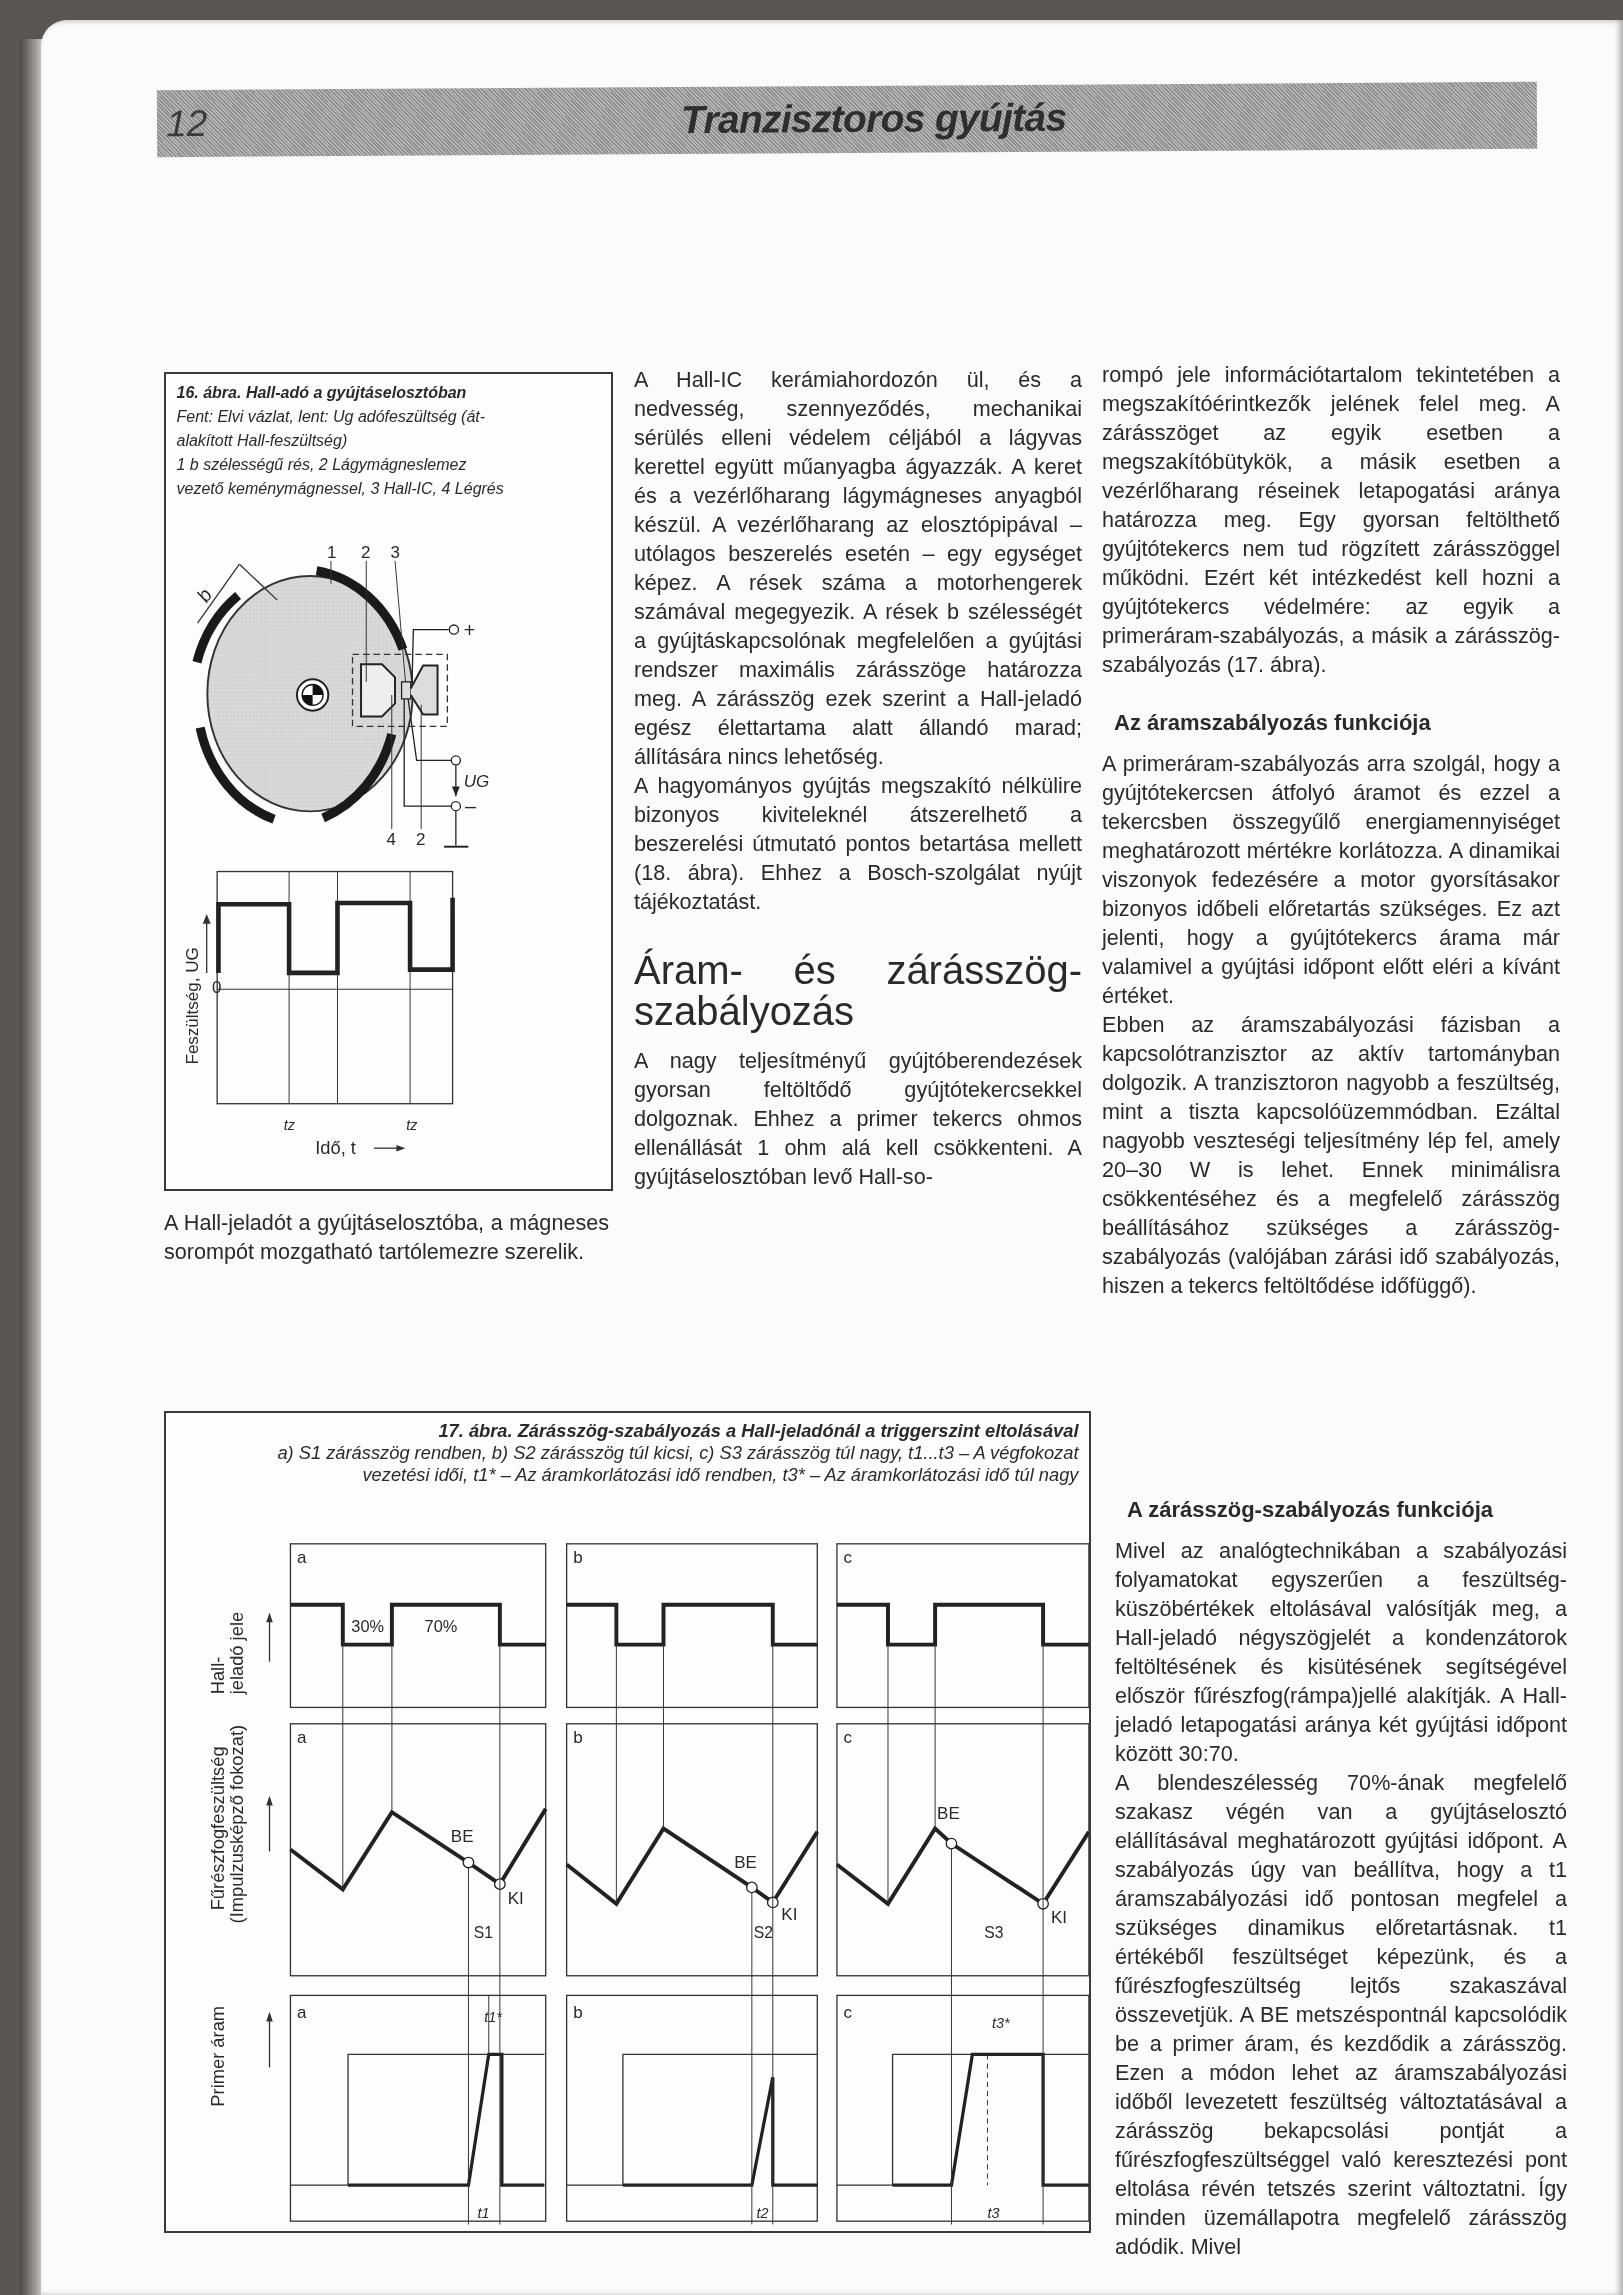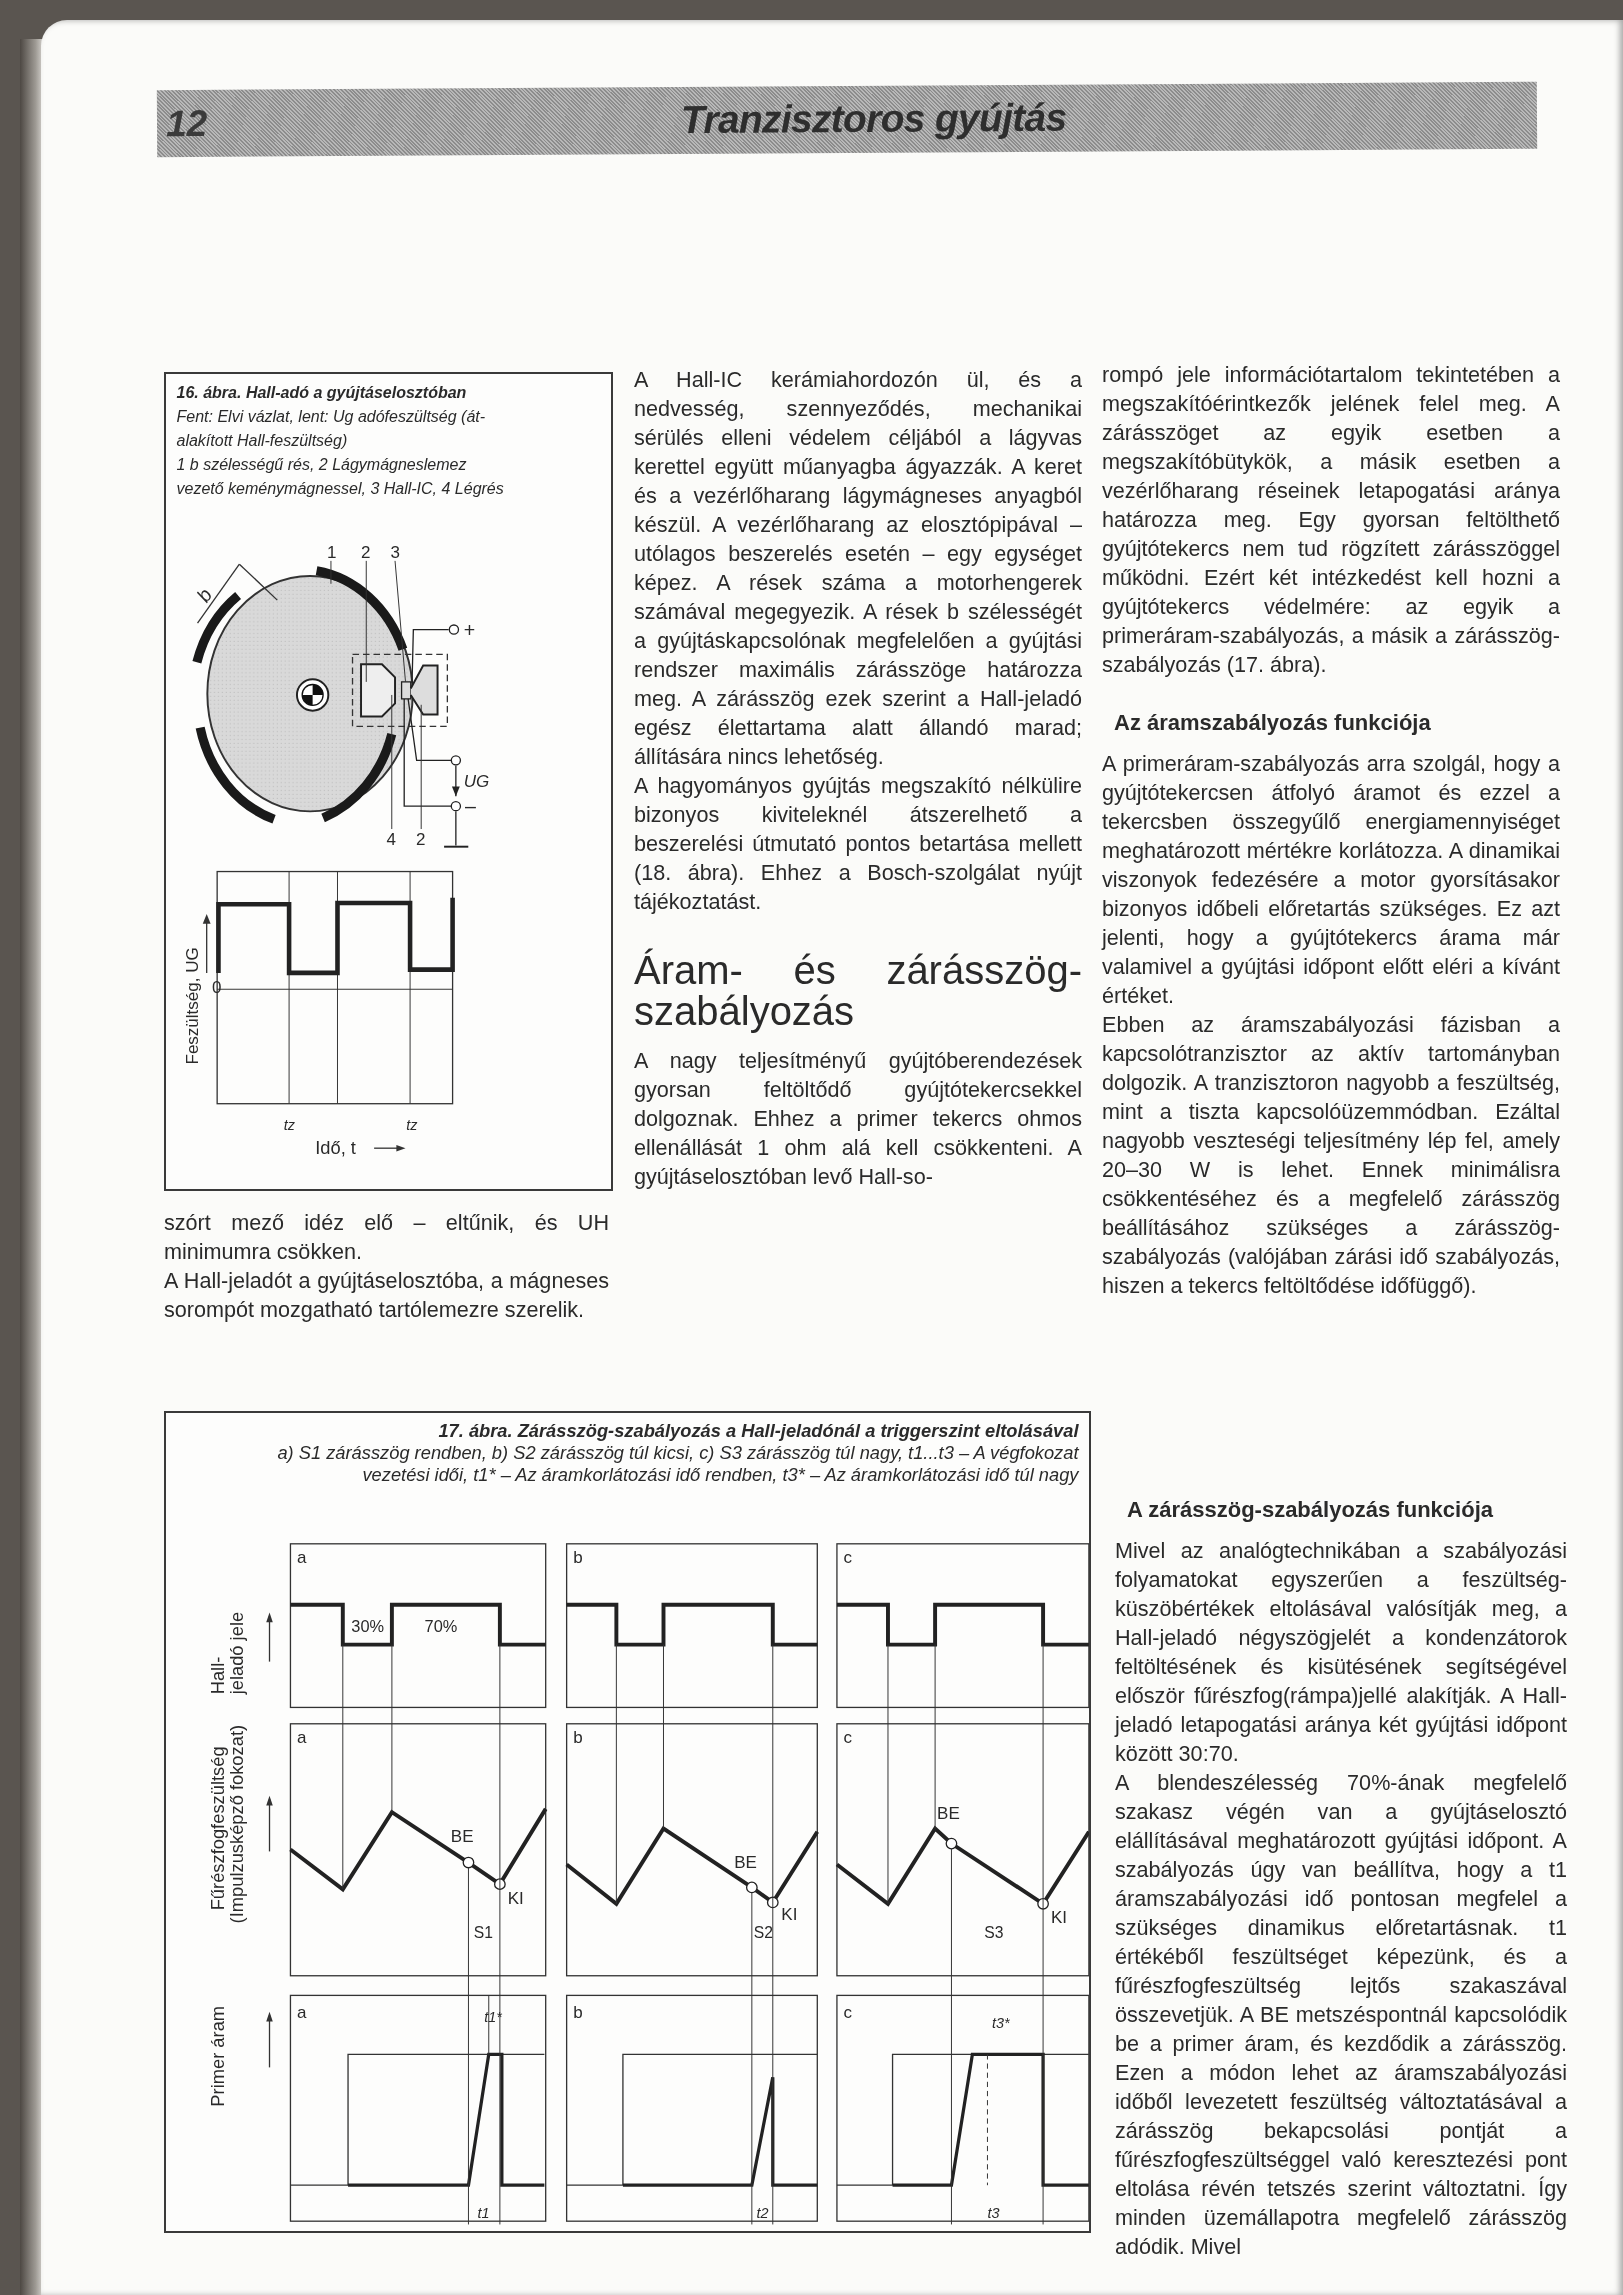--- a/index.html
+++ b/index.html
@@ -5,21 +5,21 @@
   html, body { margin:0; padding:0; }
   body { width:1623px; height:2295px; background:#5a5550; position:relative; overflow:hidden;
          font-family:"Liberation Sans", sans-serif; color:#2a2a2a; }
   .page { position:absolute; left:41px; top:19.6px; width:1583px; height:2276px; background:#fbfbf9;
           border-top-left-radius:26px; box-shadow: -3.9px 0 6.5px rgba(0,0,0,0.35) inset; }
   .edge { position:absolute; left:19.6px; top:39px; width:26px; height:2256px;
           background:linear-gradient(90deg,#4d4843,#9e9a94 60%,#e8e6e2); }
   .header-band { position:absolute; left:157px; top:86px; width:1380px; height:67px;
      background: repeating-linear-gradient(45deg,#8c8c8c 0 1.3px,#b8b8b8 1.3px 2.6px);
      transform: rotate(-0.35deg); }
-  .header-band .pgnum { position:absolute; left:9.2px; top:13px; font-size:37px; font-weight:bold;
+  .header-band .pgnum { position:absolute; left:9.2px; top:13px; font-size:37px; font-weight:normal;
      font-style:italic; color:#3a3a3a; }
   .header-band .ptitle { position:absolute; left:524px; top:10.5px; font-size:39px; font-weight:bold;
      font-style:italic; color:#2e2e2e; letter-spacing:-0.7px; }
 
   .col { position:absolute; font-size:21.6px; line-height:29px; text-align:justify; }
   .col p { margin:0; }
   .col h3 { margin:12px; font-size:22px; font-weight:bold; }
   .col h2 { margin:0 0 14.4px 0; font-size:40px; line-height:41px; font-weight:normal; }
 
   .fig-box { position:absolute; border:2px solid #3a3a3a; background:#fdfdfc; }
@@ -106,21 +106,20 @@
     <text transform="translate(48 305) rotate(-90)" font-size="26">Feszültség, UG</text>
     <text x="180" y="405" font-size="22" font-style="italic">tz</text>
     <text x="367" y="405" font-size="22" font-style="italic">tz</text>
     <text x="228" y="442" font-size="28">Idő, t</text>
     <line x1="318" y1="433" x2="360" y2="433" stroke="#333" stroke-width="2"></line>
     <polygon points="352,428 366,433 352,438" fill="#333"></polygon>
   </svg>
 </div>
 
 <div class="col" style="left:164px; top:1208px; width:445px;">
-  <p>szórt mező idéz elő – eltűnik, és UH minimumra csökken.</p>
   <p>A Hall-jeladót a gyújtáselosztóba, a mágneses sorompót mozgatható tartólemezre szerelik.</p>
 </div>
 
 <div class="col" style="left:634px; top:365px; width:448px;">
   <p>A Hall-IC kerámiahordozón ül, és a nedvesség, szennyeződés, mechanikai sérülés elleni védelem céljából a lágyvas kerettel együtt műanyagba ágyazzák. A keret és a vezérlőharang lágymágneses anyagból készül. A vezérlőharang az elosztópipával – utólagos beszerelés esetén – egy egységet képez. A rések száma a motorhengerek számával megegyezik. A rések b szélességét a gyújtáskapcsolónak megfelelően a gyújtási rendszer maximális zárásszöge határozza meg. A zárásszög ezek szerint a Hall-jeladó egész élettartama alatt állandó marad; állítására nincs lehetőség.</p>
   <p>A hagyományos gyújtás megszakító nélkülire bizonyos kiviteleknél átszerelhető a beszerelési útmutató pontos betartása mellett (18. ábra). Ehhez a Bosch-szolgálat nyújt tájékoztatást.</p>
   <h2 style="margin-top:34px;">Áram- és zárásszög-szabályozás</h2>
   <p>A nagy teljesítményű gyújtóberendezések gyorsan feltöltődő gyújtótekercsekkel dolgoznak. Ehhez a primer tekercs ohmos ellenállását 1 ohm alá kell csökkenteni. A gyújtáselosztóban levő Hall-so-</p>
 </div>
 

